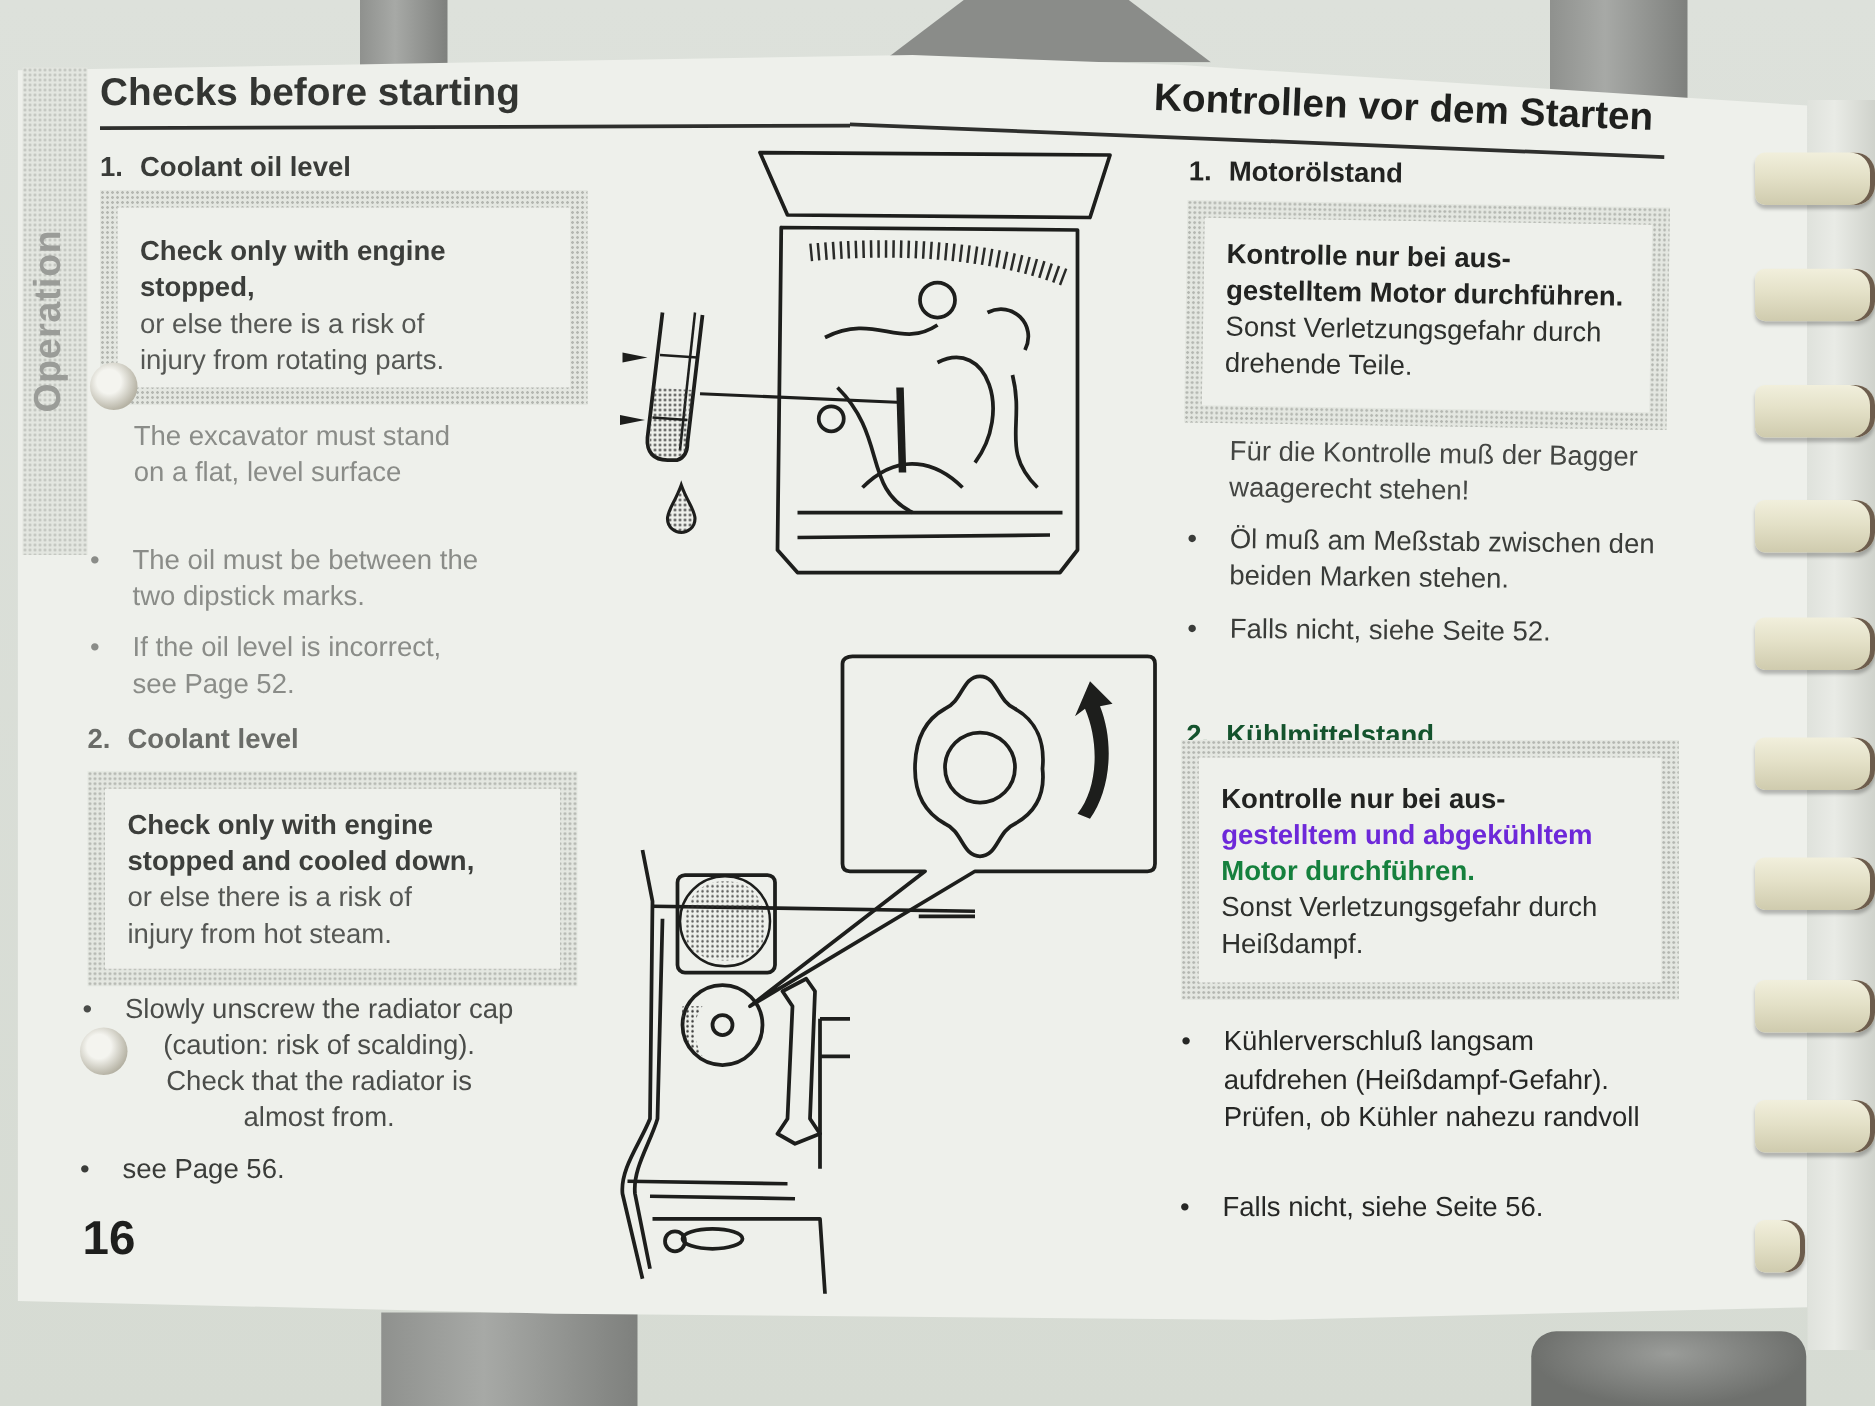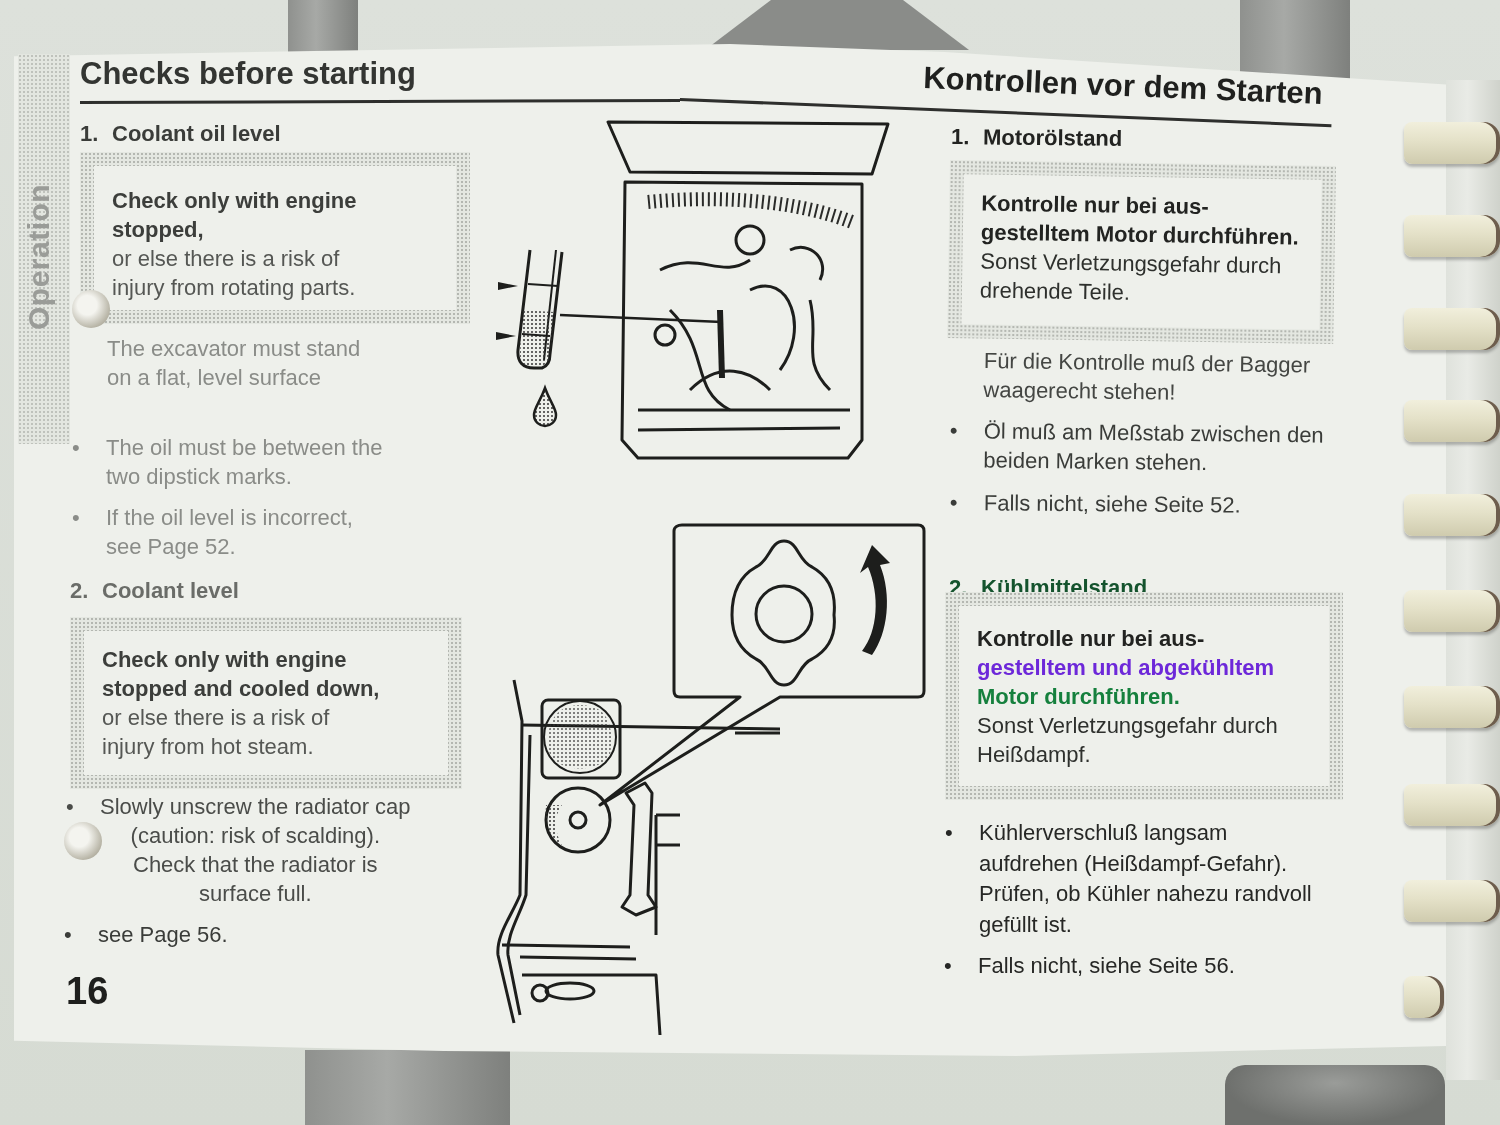--- a/index.html
+++ b/index.html
@@ -134,21 +134,21 @@
     <span class="strong">stopped and cooled down,</span>
     <span class="normal">or else there is a risk of</span>
     <span class="normal">injury from hot steam.</span>
   </div>
 </div>
 
 <div class="bullet dark" style="left:66px;top:792px;color:#4a4c49;text-align:center;">
   <div>Slowly unscrew the radiator cap</div>
   <div>(caution: risk of scalding).</div>
   <div>Check that the radiator is</div>
-  <div>surface full.</div>
+  <div>almost from.</div>
 </div>
 <div class="bullet dark" style="left:64px;top:920px;">
   <div>see Page 56.</div>
 </div>
 
 <div class="page-num">16</div>
 
 <div class="hole" style="left:72px;top:290px;"></div>
 <div class="hole" style="left:64px;top:822px;"></div>
 
@@ -258,21 +258,20 @@
     <span class="strong" style="color:#15803d;">Motor durchführen.</span>
     <span class="normal">Sonst Verletzungsgefahr durch</span>
     <span class="normal">Heißdampf.</span>
   </div>
 </div>
 
 <div class="bullet dark" style="left:945px;top:818px;line-height:30.5px;color:#262725;">
   <div>Kühlerverschluß langsam</div>
   <div>aufdrehen (Heißdampf-Gefahr).</div>
   <div>Prüfen, ob Kühler nahezu randvoll</div>
-  <div>gefüllt ist.</div>
 </div>
 <div class="bullet dark" style="left:944px;top:951px;color:#262725;">
   <div>Falls nicht, siehe Seite 56.</div>
 </div>
 
 <div class="coil" style="top:122px;"></div>
 <div class="coil" style="top:215px;"></div>
 <div class="coil" style="top:308px;"></div>
 <div class="coil" style="top:400px;"></div>
 <div class="coil" style="top:494px;"></div>

